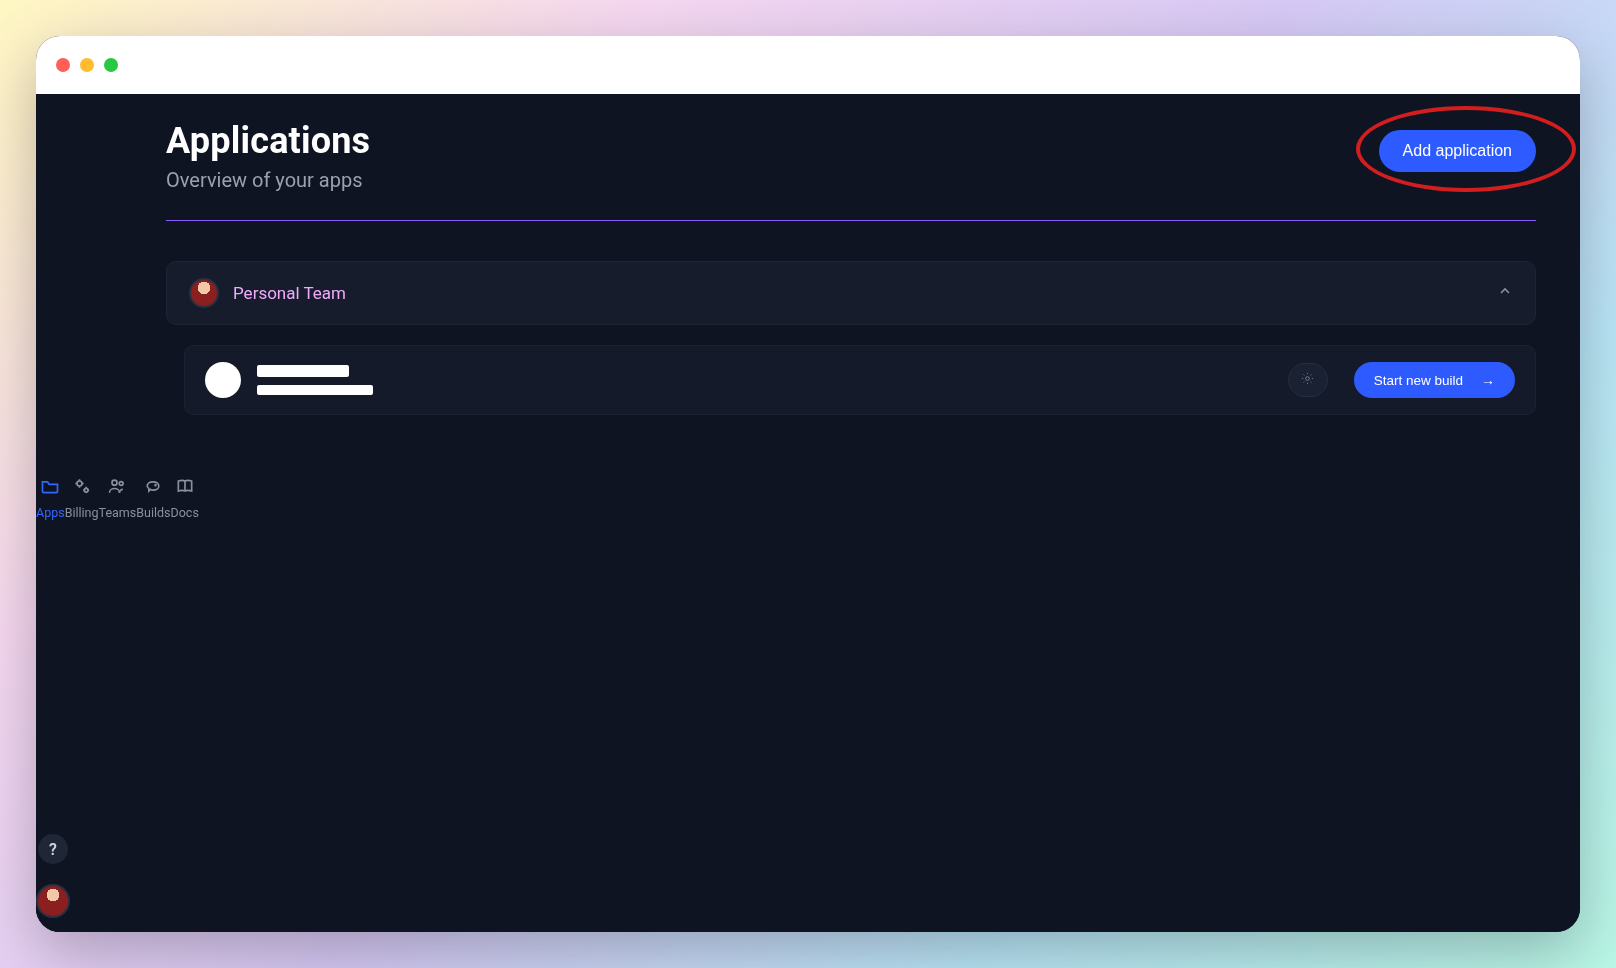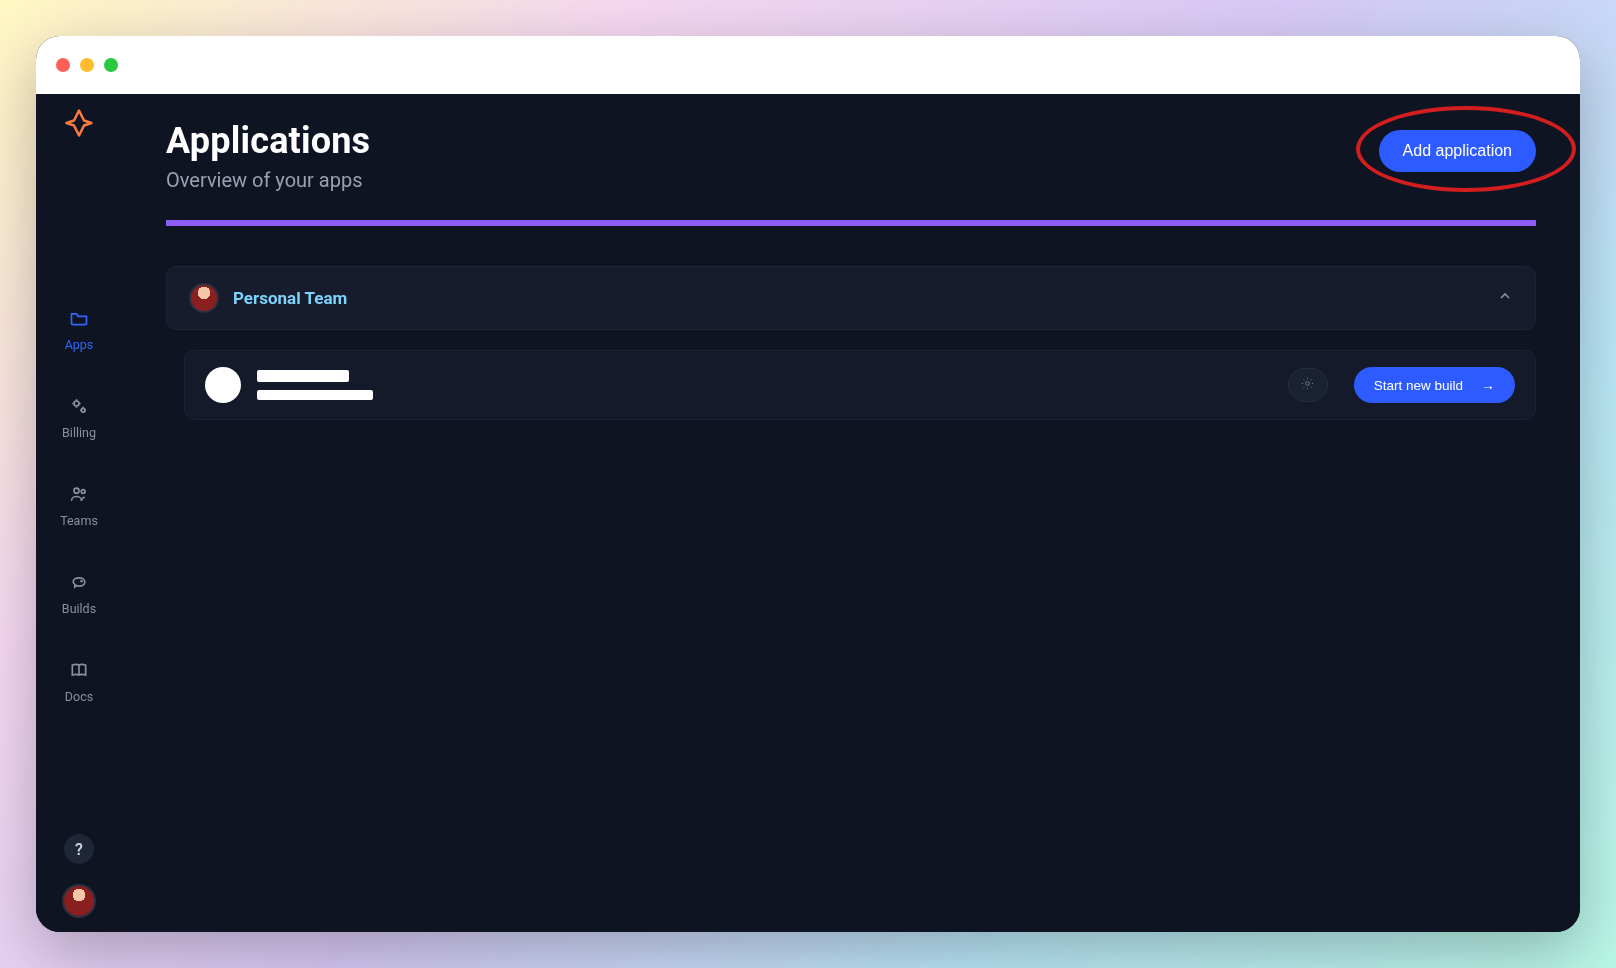--- a/index.html
+++ b/index.html
@@ -42,21 +42,21 @@
     display: flex;
     min-height: 0;
     background: #0f1422;
     color: #e6e8ee;
   }
 
   .sidebar {
     width: 86px;
     background: #0f1422;
     display: flex;
-    flex-direction: column;
+    flex-direction: row;
     align-items: center;
     padding-top: 14px;
     position: relative;
   }
 
   .logo {
     width: 30px; height: 30px;
     margin-bottom: 170px;
   }
 
@@ -103,21 +103,21 @@
     padding: 26px 44px 0 44px;
     min-width: 0;
     position: relative;
   }
 
   .header-row {
     display: flex;
     justify-content: space-between;
     align-items: flex-start;
     padding-bottom: 28px;
-    border-bottom: 6px solid #8b5cf6;
+    border-bottom: 1px solid #8b5cf6;
   }
 
   .page-title {
     font-size: 36px;
     font-weight: 700;
     color: #ffffff;
     letter-spacing: 0.2px;
   }
   .page-subtitle {
     margin-top: 6px;
@@ -161,21 +161,21 @@
     align-items: center;
     justify-content: space-between;
   }
   .team-left { display: flex; align-items: center; gap: 14px; }
   .team-avatar {
     width: 30px; height: 30px; border-radius: 50%;
     background: radial-gradient(circle at 50% 30%, #f2c8a8 0 28%, transparent 28%),
                 linear-gradient(#8a1f1f,#8a1f1f);
     border: 2px solid #2a3142;
   }
-  .team-name { font-size: 17px; font-weight: 700; color: #7dd3fc; }
+  .team-name { font-size: 17px; font-weight: 400; color: #f0abfc; }
   .chevron { color: #8a90a0; }
 
   .app-card {
     margin-top: 20px;
     margin-left: 18px;
     background: #141a29;
     border: 1px solid #1b2233;
     border-radius: 10px;
     padding: 16px 20px;
     display: flex;

